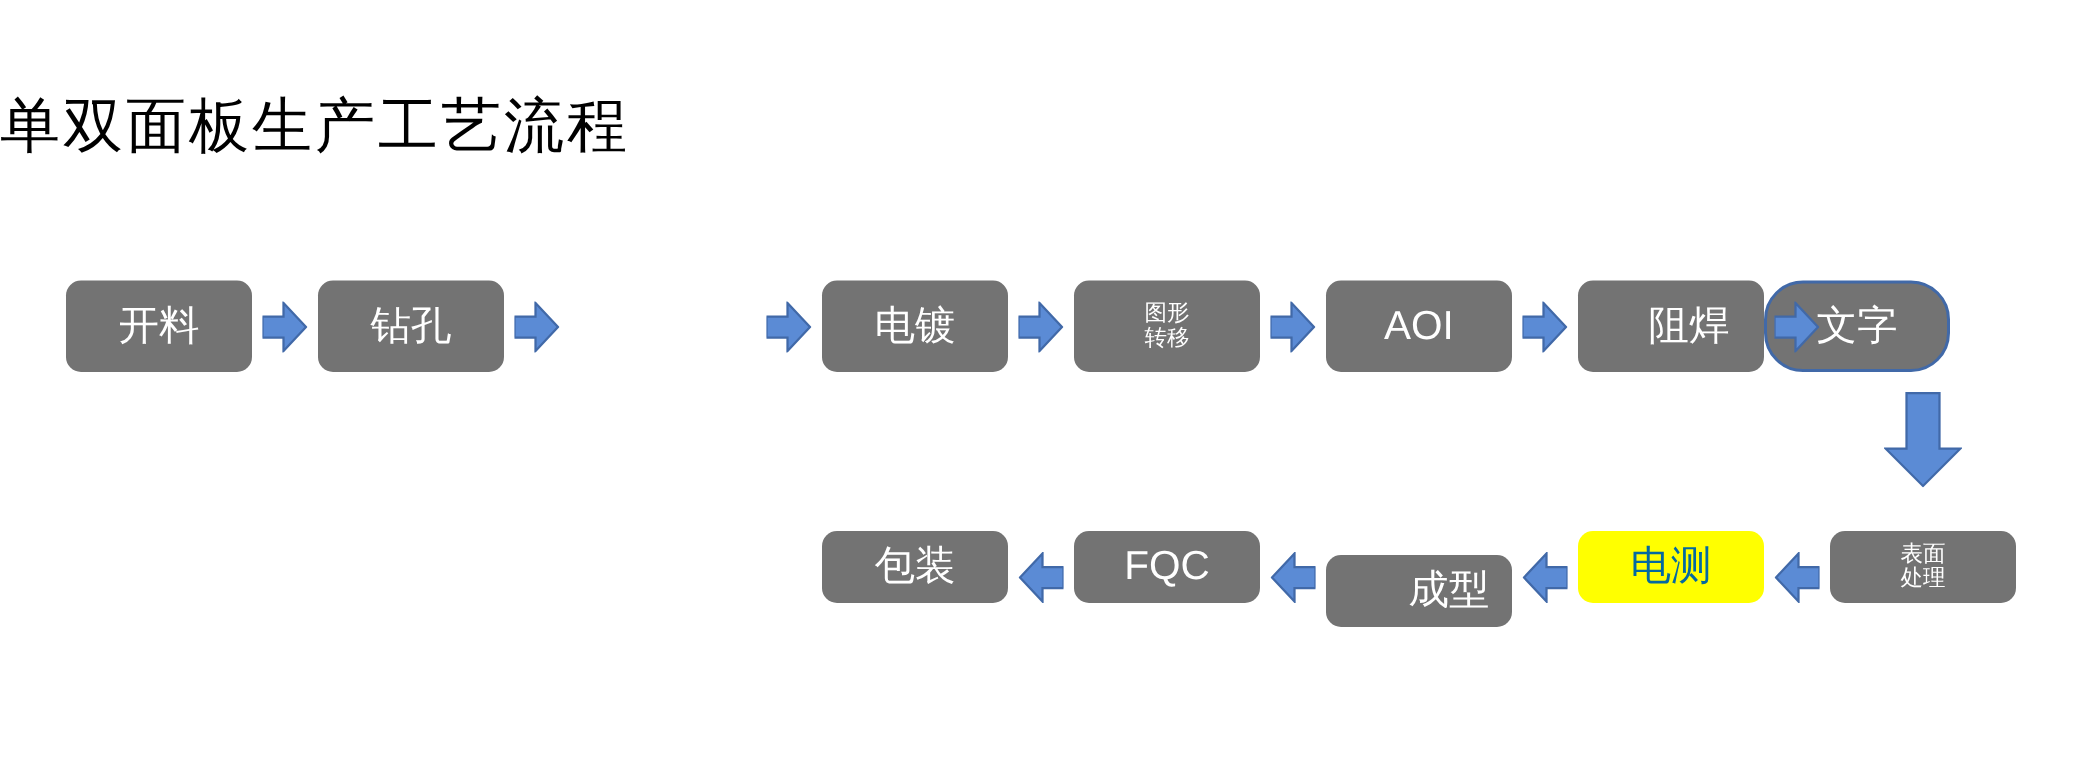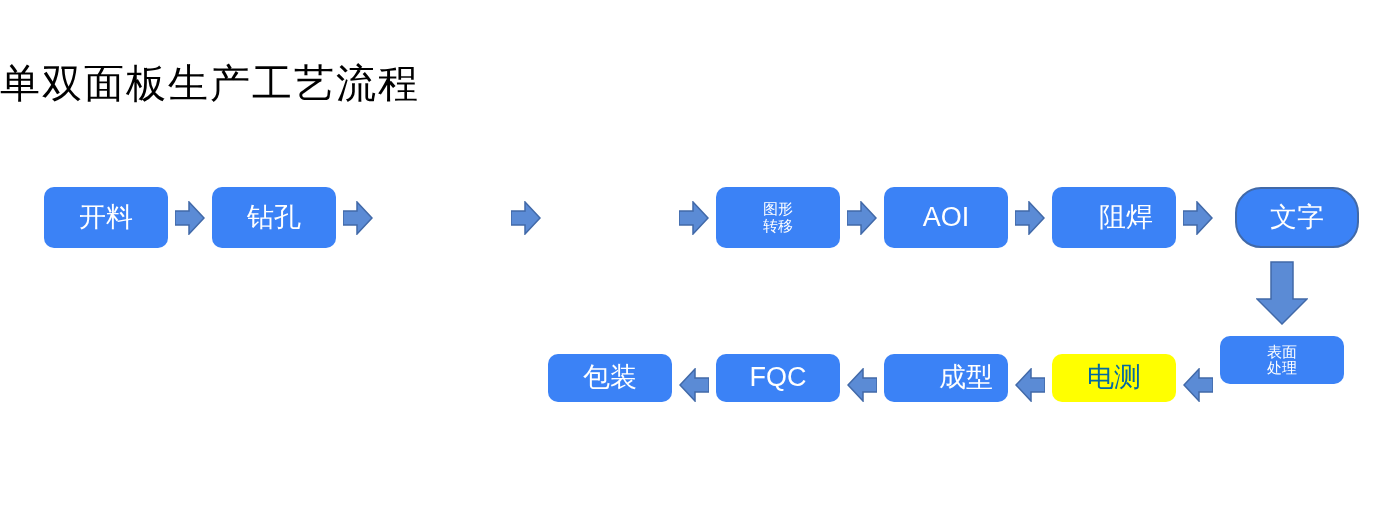--- a/index.html
+++ b/index.html
@@ -24,21 +24,21 @@
     font-family: "Liberation Serif", "DejaVu Serif", serif;
     font-size: 40px;
     font-weight: 400;
     color: #000000;
     letter-spacing: 2px;
   }
   .node {
     position: absolute;
     width: 124px;
     height: 61px;
-    background: #3b82f6;
+    background: #737373;
     border-radius: 10px;
     color: #ffffff;
     display: flex;
     align-items: center;
     justify-content: center;
     font-size: 27px;
     text-align: center;
     white-space: pre-line;
     line-height: 1.1;
     box-sizing: border-box;
@@ -57,25 +57,26 @@
 </style>
 </head>
 <body>
 
 <div class="canvas">
 
   <div class="diagram-title">单双面板生产工艺流程</div>
 
   <div class="node" style="left:44px;  top:187px;">开料</div>
   <div class="node" style="left:212px; top:187px;">钻孔</div>
+  <div class="node" style="left:548px; top:187px;">电镀</div>
   <div class="node two-line" style="left:716px; top:187px;">图形
 转移</div>
   <div class="node" style="left:884px; top:187px;">AOI</div>
   <div class="node" style="left:1052px;top:187px;padding-left:24px;">阻焊</div>
-  <div class="node outlined" style="left:1235px;top:187px;border-radius:26px;">文字</div>
+  <div class="node outlined" style="left:1176px;top:187px;border-radius:26px;">文字</div>
 
   <div class="arrow" style="left:175px; top:201px;">
     <svg width="30" height="34" viewBox="0 0 30 34">
         <polygon points="0,10 14,10 14,1 29,17 14,33 14,24 0,24" fill="#5B8BD5" stroke="#4169A8" stroke-width="1.5"></polygon>
       </svg>
   </div>
   <div class="arrow" style="left:343px; top:201px;">
     <svg width="30" height="34" viewBox="0 0 30 34">
         <polygon points="0,10 14,10 14,1 29,17 14,33 14,24 0,24" fill="#5B8BD5" stroke="#4169A8" stroke-width="1.5"></polygon>
       </svg>
@@ -108,23 +109,23 @@
 
   <div class="arrow" style="left:1256px; top:261px;">
     <svg width="52" height="64" viewBox="0 0 52 64">
         <polygon points="15,1 37,1 37,38 51,38 26,63 1,38 15,38" fill="#5B8BD5" stroke="#4169A8" stroke-width="1.5"></polygon>
       </svg>
   </div>
 
   <div class="bottom-row">
     <div class="node" style="left:548px; top:354px;">包装</div>
     <div class="node" style="left:716px; top:354px;">FQC</div>
-    <div class="node" style="left:884px; top:354px;padding-left:40px;">成型</div>
+    <div class="node" style="left:884px; top:370px;padding-left:40px;">成型</div>
     <div class="node highlight" style="left:1052px; top:354px;">电测</div>
-    <div class="node two-line" style="left:1220px; top:336px;text-align:right;">表面
+    <div class="node two-line" style="left:1220px; top:354px;text-align:right;">表面
 处理</div>
   </div>
 
   <div class="arrow" style="left:679px; top:368px;">
     <svg width="30" height="34" viewBox="0 0 30 34">
         <polygon points="30,10 16,10 16,1 1,17 16,33 16,24 30,24" fill="#5B8BD5" stroke="#4169A8" stroke-width="1.5"></polygon>
       </svg>
   </div>
   <div class="arrow" style="left:847px; top:368px;">
     <svg width="30" height="34" viewBox="0 0 30 34">

